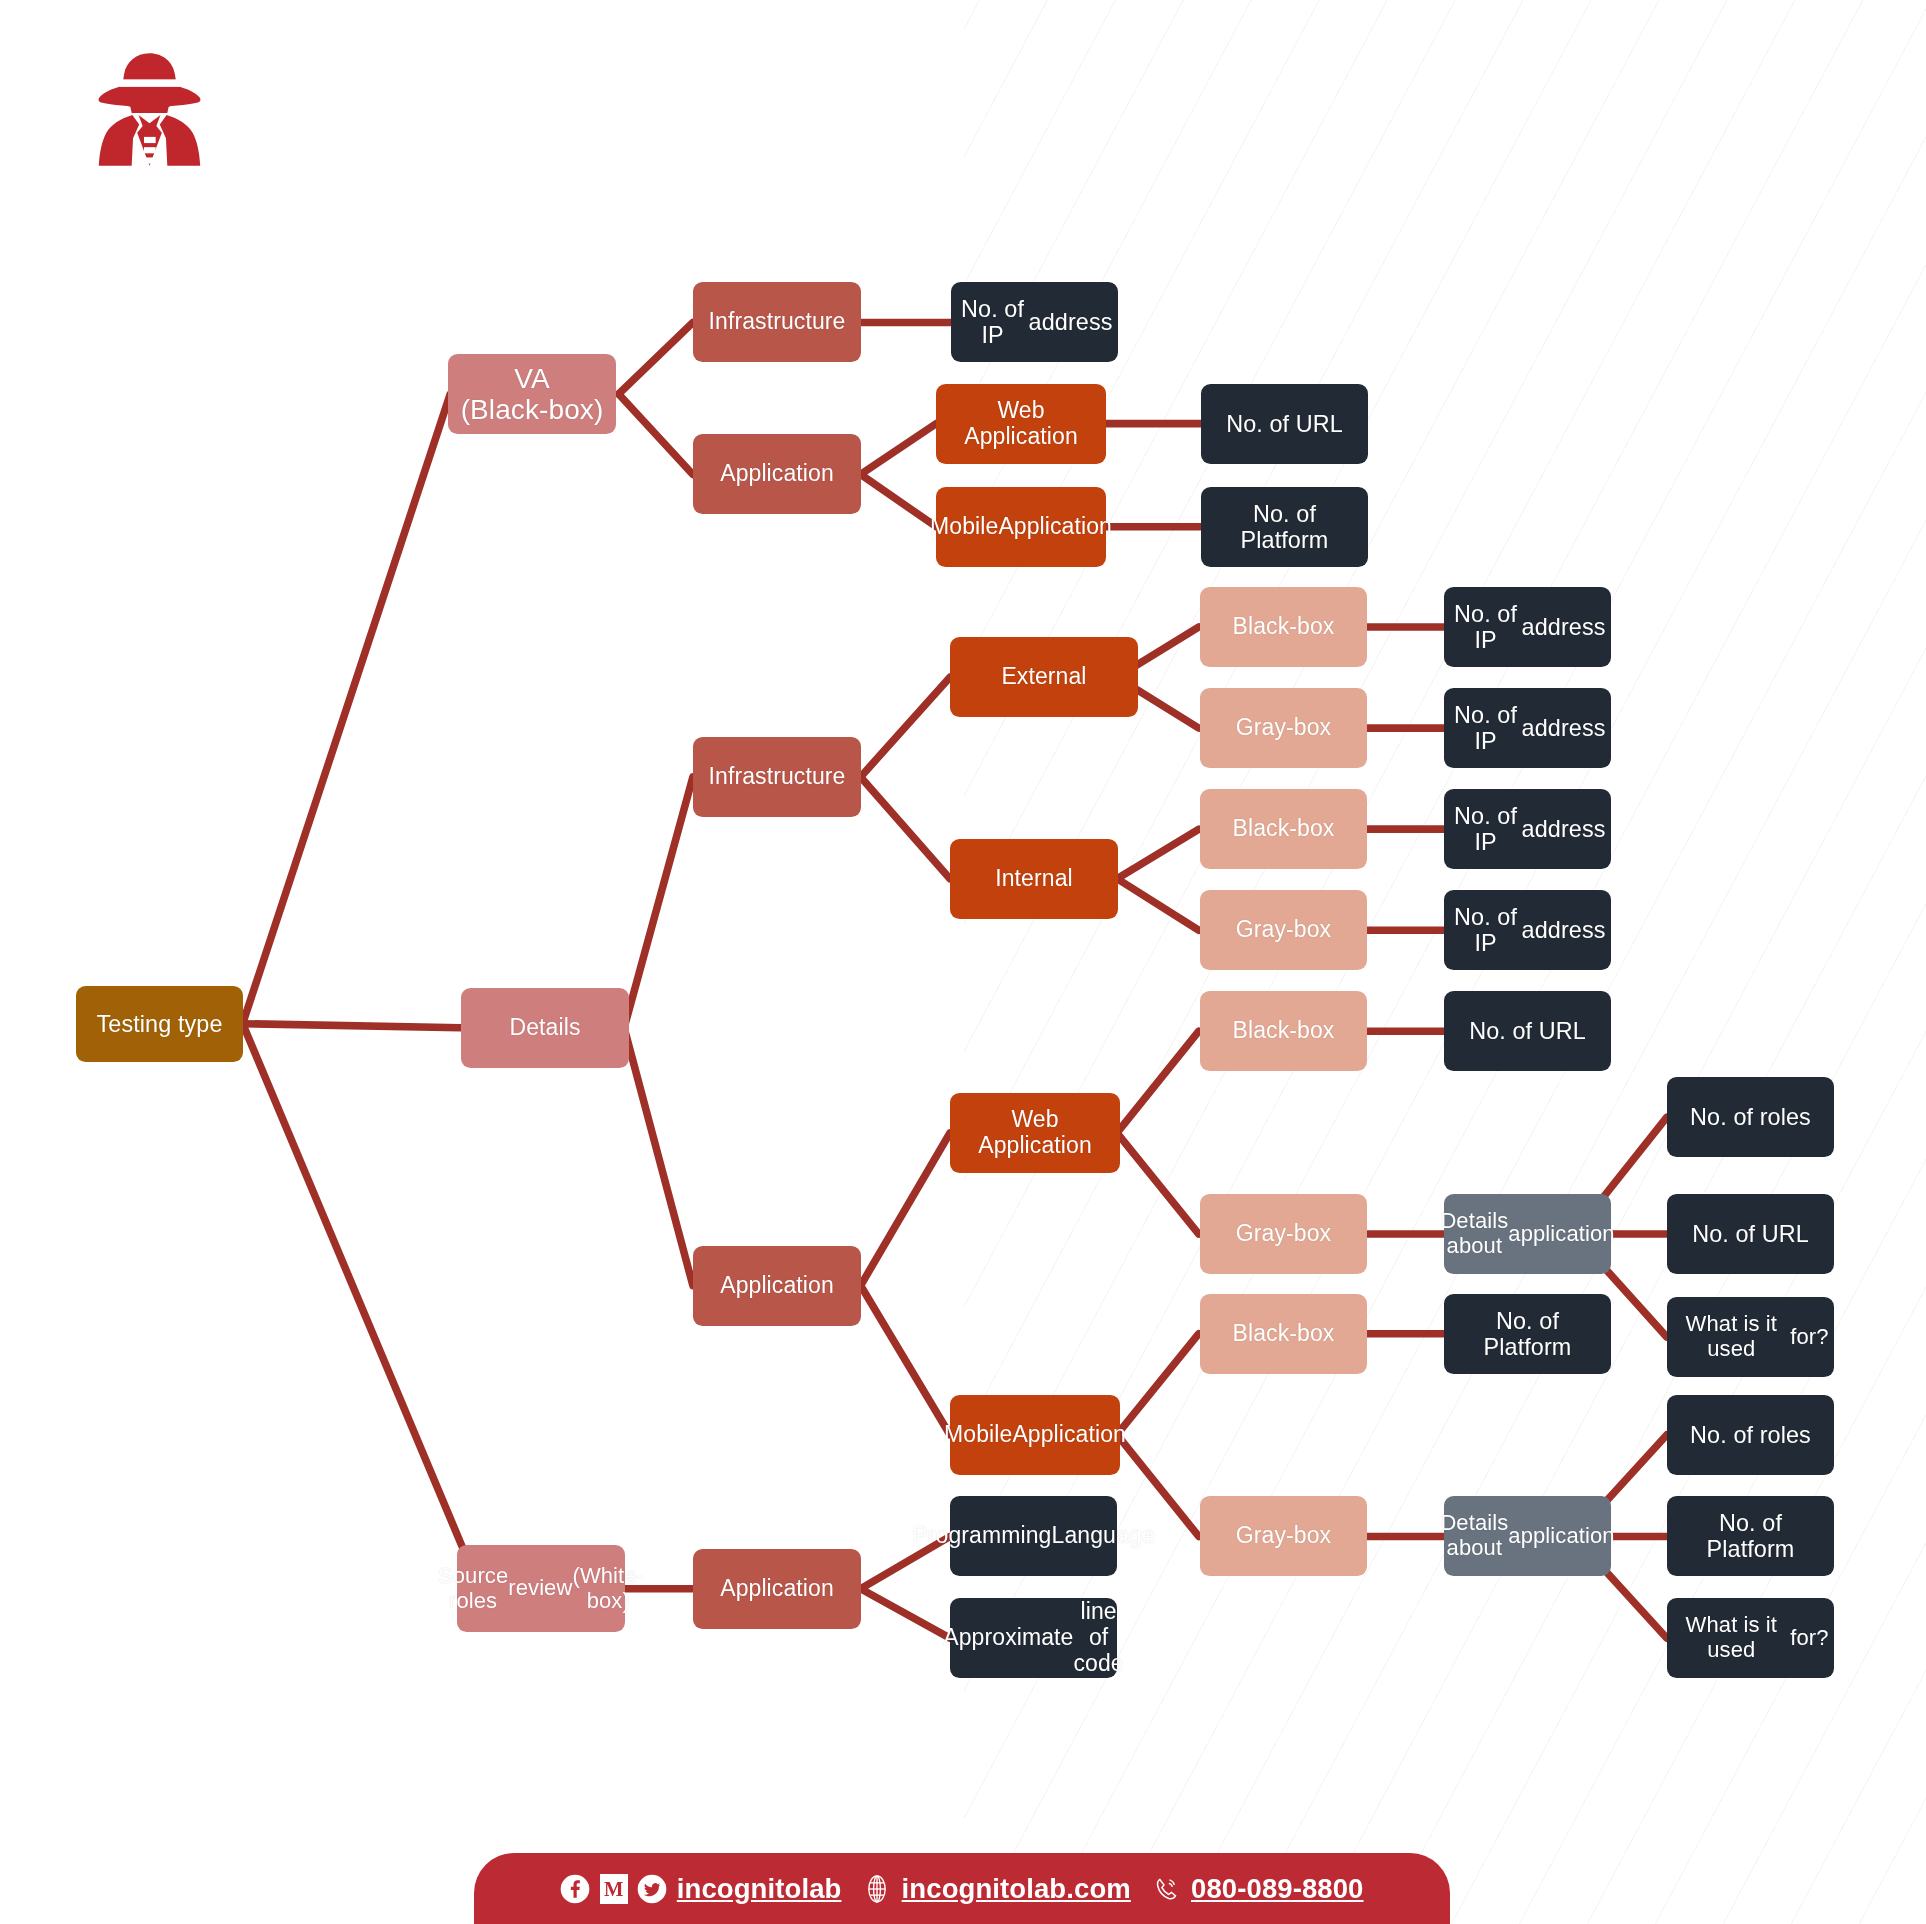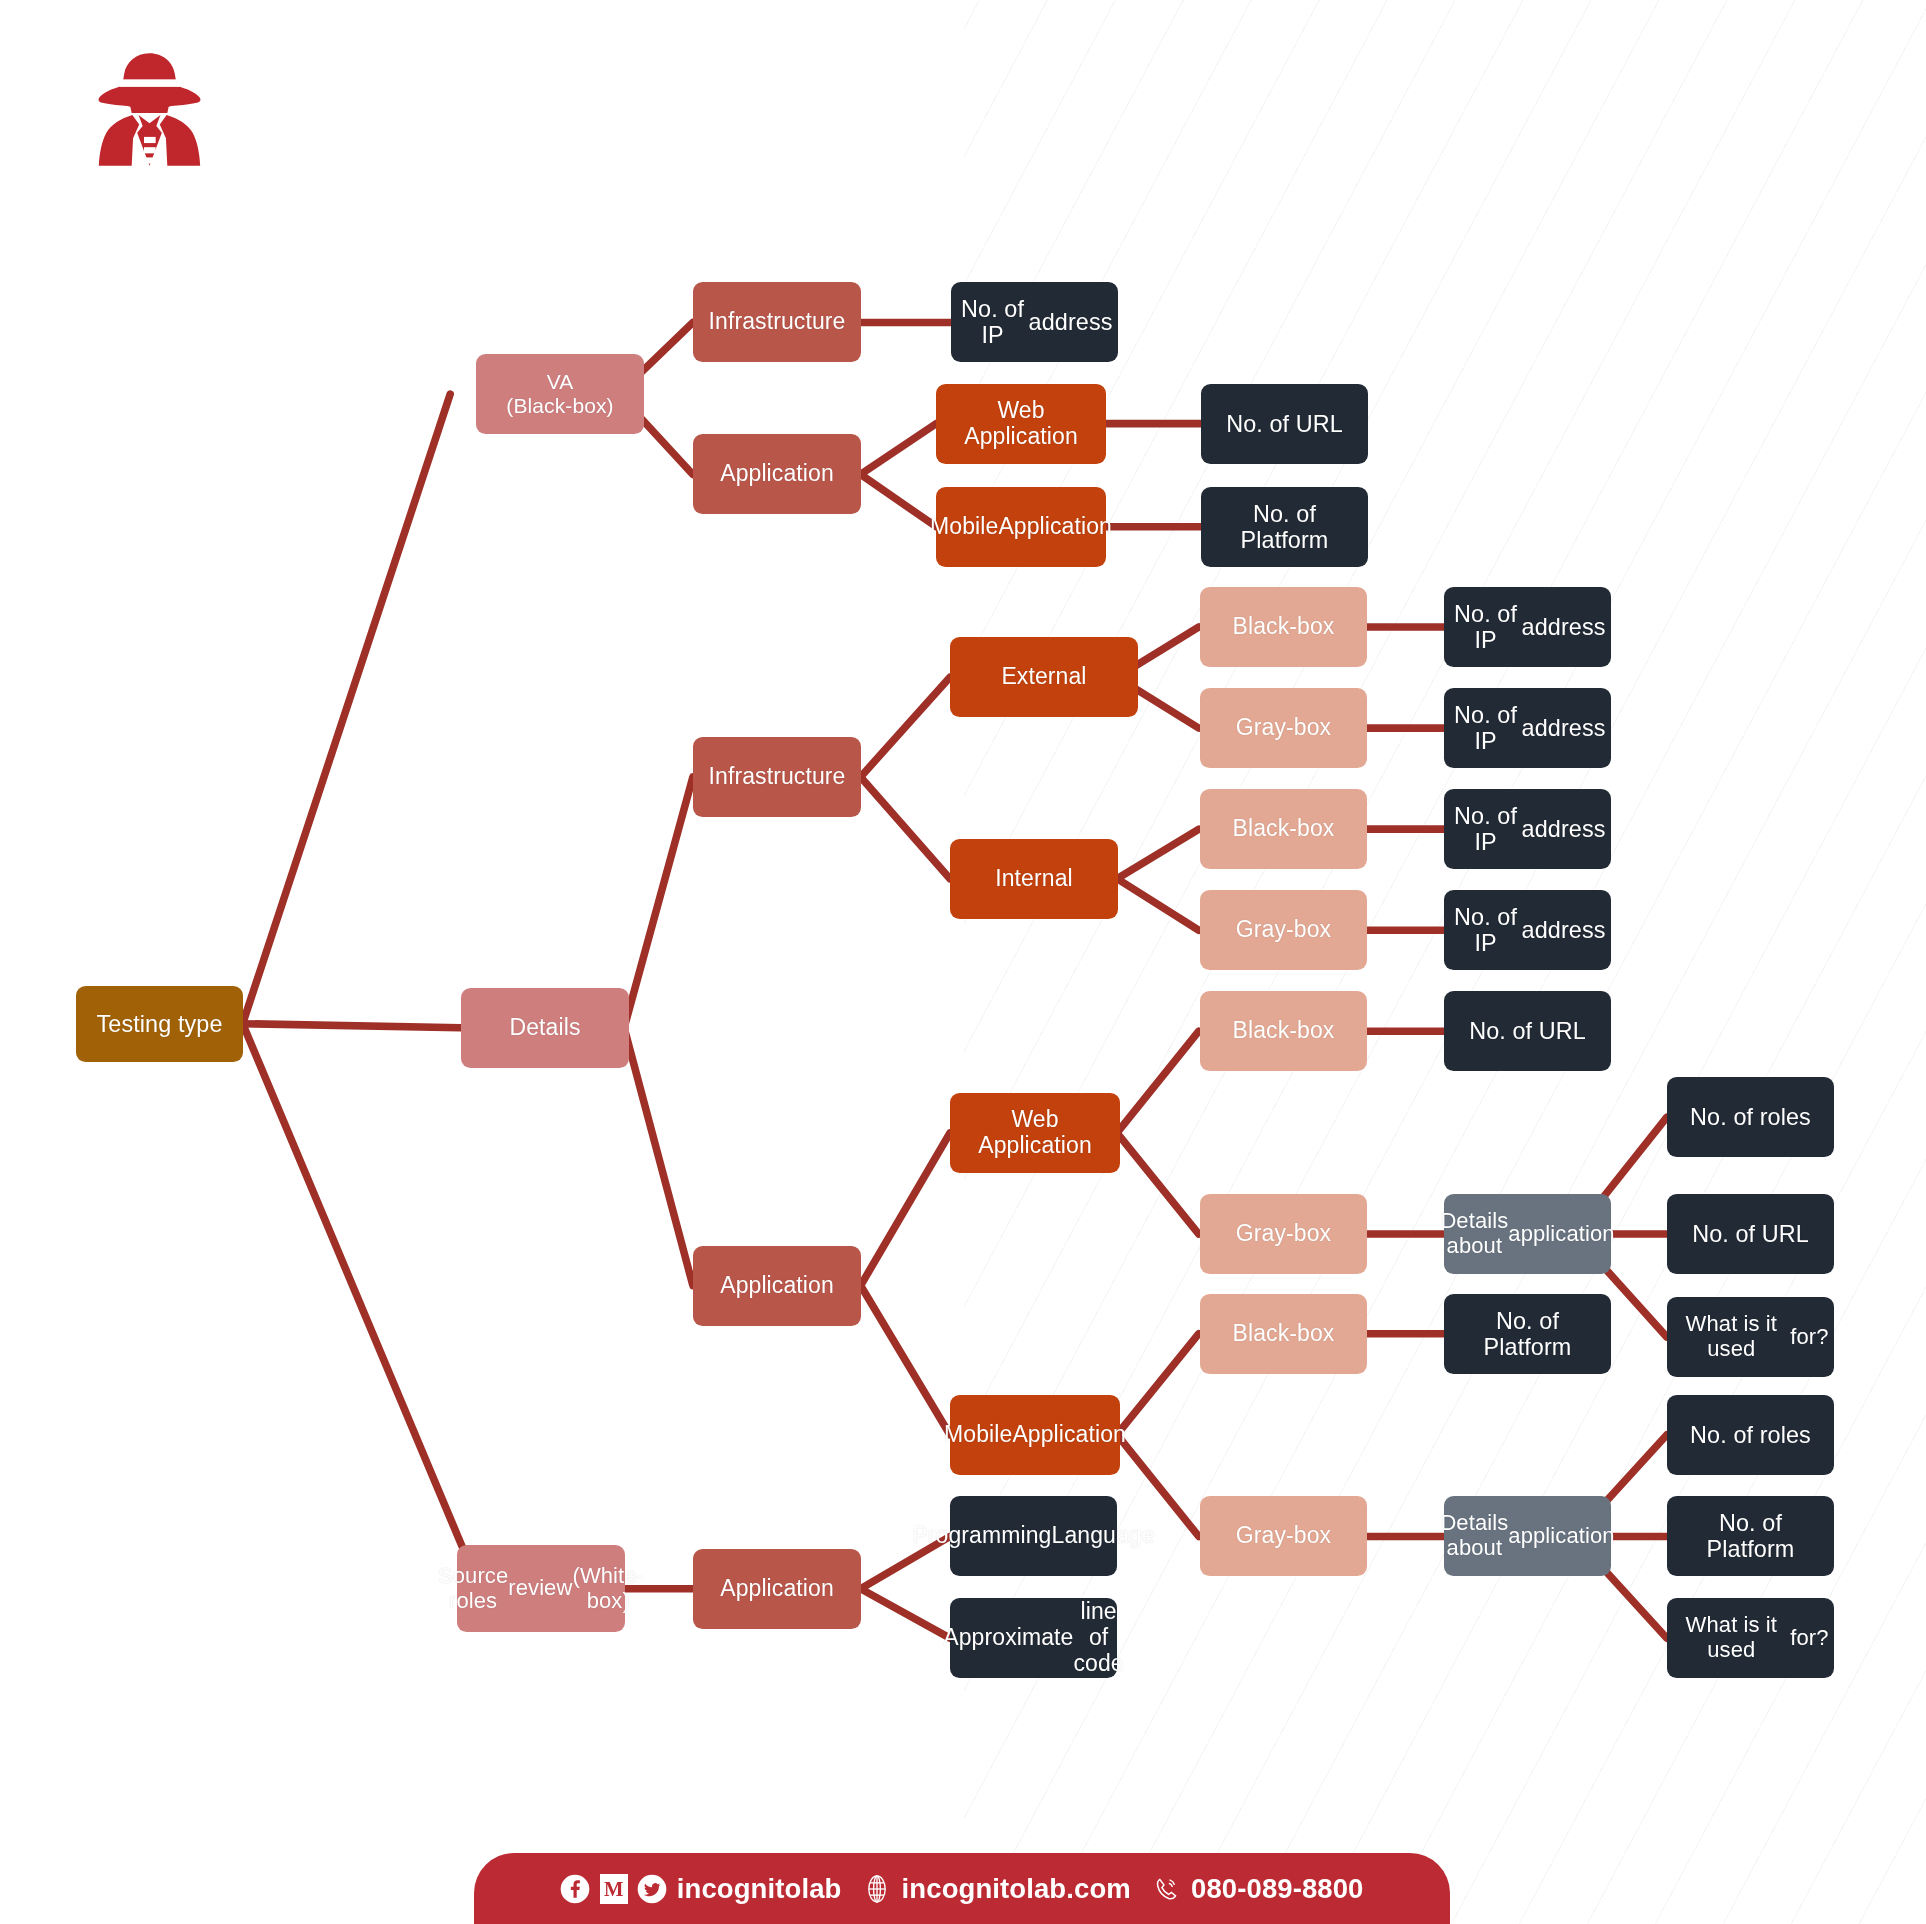--- a/index.html
+++ b/index.html
@@ -44,21 +44,21 @@
   .n-slate {background:#68737f;}
 
   
   .footer{
     position:absolute;left:474px;top:1853px;width:976px;height:72px;
     background:#bc2a33;border-top-left-radius:40px;border-top-right-radius:40px;
     display:flex;align-items:center;justify-content:center;gap:20.6px;
     color:#ffffff;
   }
   .f-group{display:flex;align-items:center;gap:9.6px;}
-  .f-text{font-size:27.5px;font-weight:bold;letter-spacing:0.1px;}
+  .f-text{font-size:27.5px;font-weight:bold;letter-spacing:0.1px;text-decoration:underline;}
   .f-ico{width:30px;height:30px;display:inline-block;}
   .f-medium{
     width:27.5px;height:30px;background:#ffffff;color:#bc2a33;
     display:flex;align-items:center;justify-content:center;
     font-size:20.6px;font-weight:bold;font-family:"Liberation Serif",serif;
   }
 </style>
 </head>
 <body>
 
@@ -137,21 +137,21 @@
       <path d="M2290 2235 L2425 2383"></path>
 
       <path d="M910 2311 L1008 2311"></path>
       <path d="M1252 2311 L1382 2235"></path>
       <path d="M1252 2311 L1382 2383"></path>
     </g>
   </svg>
 
   <div class="node n-root" style="left:76px;top:986px;width:167px;height:76px;font-size:23.4px;">Testing type</div>
 
-  <div class="node n-l1" style="left:476px;top:354px;width:168px;height:80px;font-size:21px;flex-direction:column;">
+  <div class="node n-l1" style="left:448px;top:354px;width:168px;height:80px;font-size:28px;flex-direction:column;">
     <span>VA</span>
     <span>(Black-box)</span>
   </div>
 
   <div class="node n-l2" style="left:693px;top:282px;width:168px;height:80px;font-size:23px;">Infrastructure</div>
 
   <div class="node n-dark" style="left:951px;top:282px;width:167px;height:80px;font-size:23.4px;">
       <span>No. of IP</span>
       <br>
       <span>address</span>

